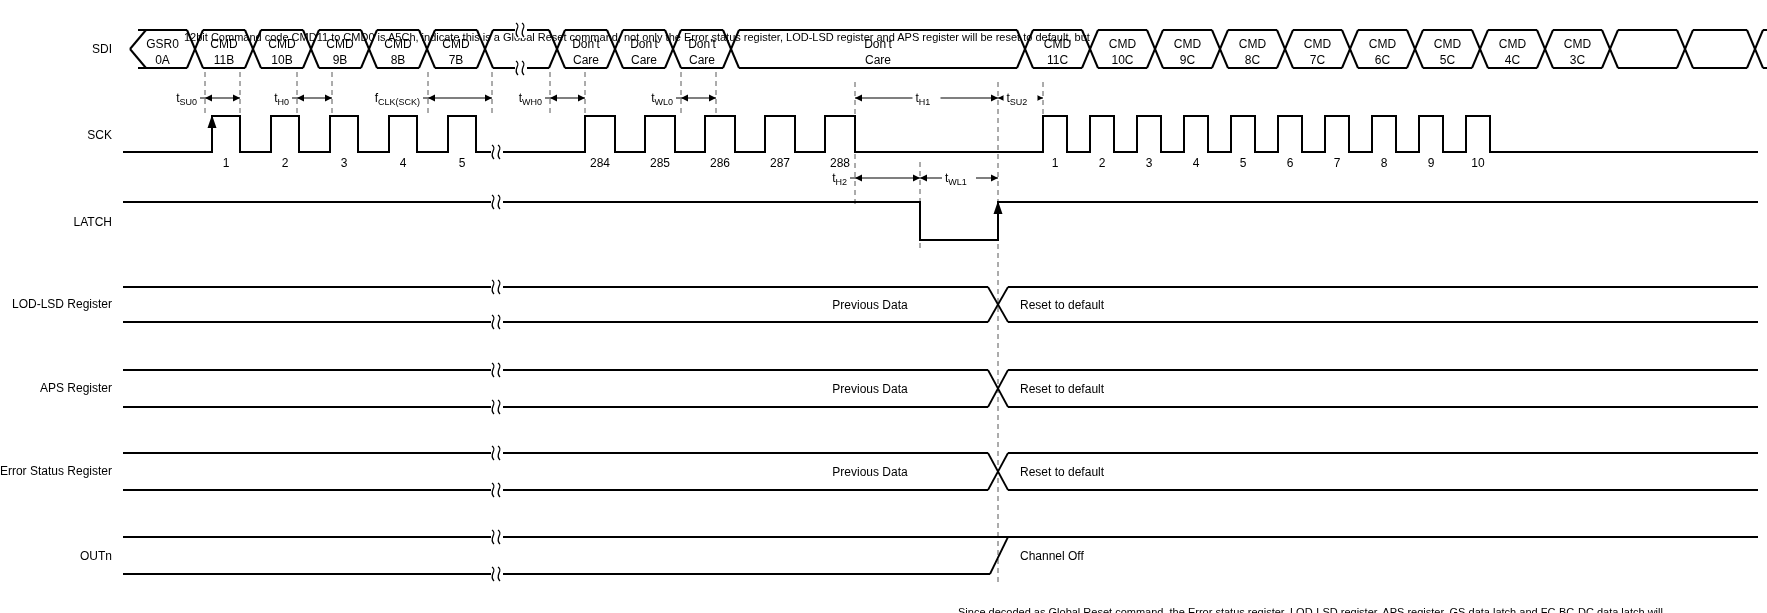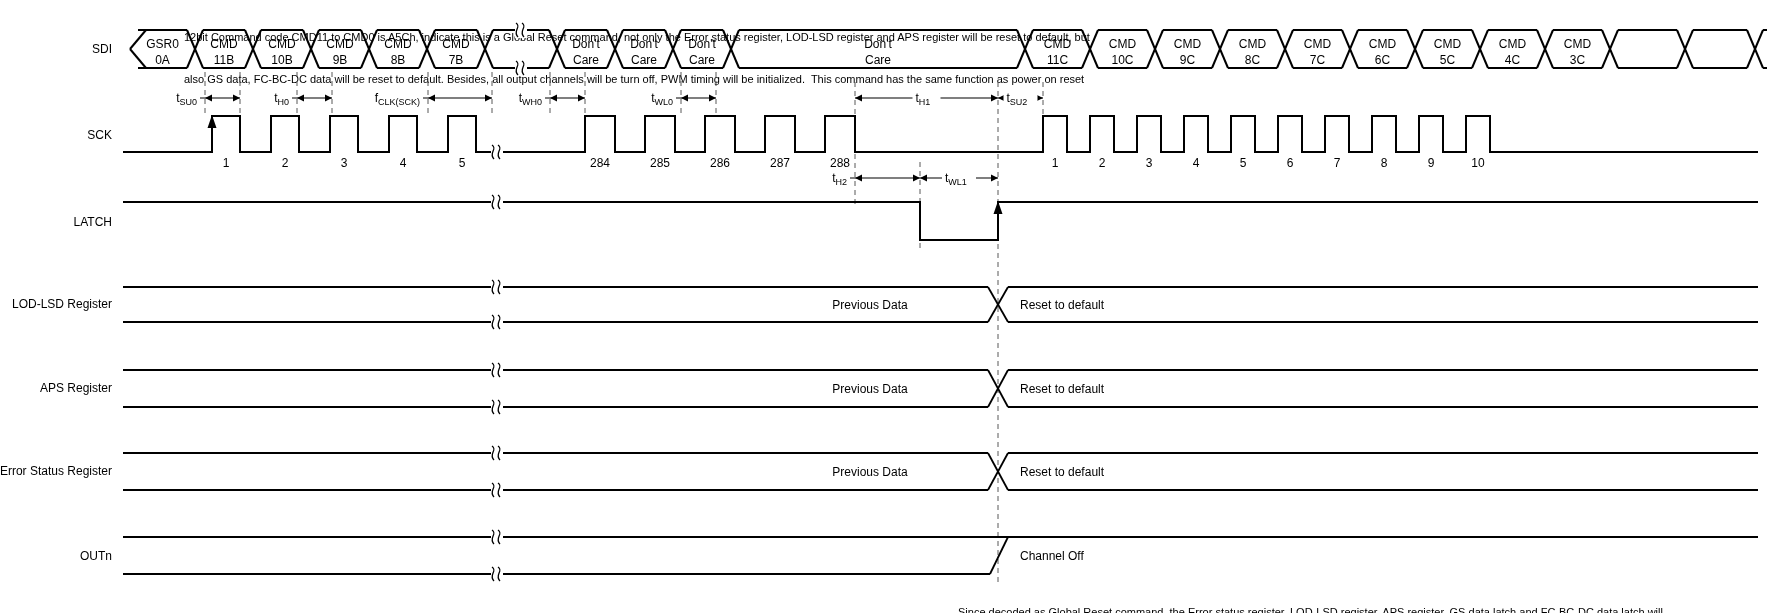--- a/index.html
+++ b/index.html
@@ -10,21 +10,20 @@
   #top-note{left:184px;top:2px;}
   #bottom-note{left:958px;top:577px;}
   svg text{font-family:"Liberation Sans",sans-serif;fill:#000;}
 </style>
 </head>
 <body>
 
 <div id="canvas">
   <div class="note" id="top-note">
     <div>12bit Command code CMD11 to CMD0 is A5Ch, indicate this is a Global Reset command, not only the Error status register, LOD-LSD register and APS register will be reset to default, but</div>
-    <div>also GS data, FC-BC-DC data will be reset to default. Besides, all output channels will be turn off, PWM timing will be initialized.  This command has the same function as power on reset</div>
   </div>
 
   <svg id="wave" width="1767" height="613" viewBox="0 0 1767 613">
       <line x1="205" y1="72" x2="205" y2="114" stroke="#595959" stroke-width="1" stroke-dasharray="5 4"></line>
       <line x1="240" y1="72" x2="240" y2="114" stroke="#595959" stroke-width="1" stroke-dasharray="5 4"></line>
       <line x1="297" y1="72" x2="297" y2="114" stroke="#595959" stroke-width="1" stroke-dasharray="5 4"></line>
       <line x1="332" y1="72" x2="332" y2="114" stroke="#595959" stroke-width="1" stroke-dasharray="5 4"></line>
       <line x1="428" y1="72" x2="428" y2="114" stroke="#595959" stroke-width="1" stroke-dasharray="5 4"></line>
       <line x1="492" y1="72" x2="492" y2="114" stroke="#595959" stroke-width="1" stroke-dasharray="5 4"></line>
       <line x1="550" y1="72" x2="550" y2="114" stroke="#595959" stroke-width="1" stroke-dasharray="5 4"></line>

